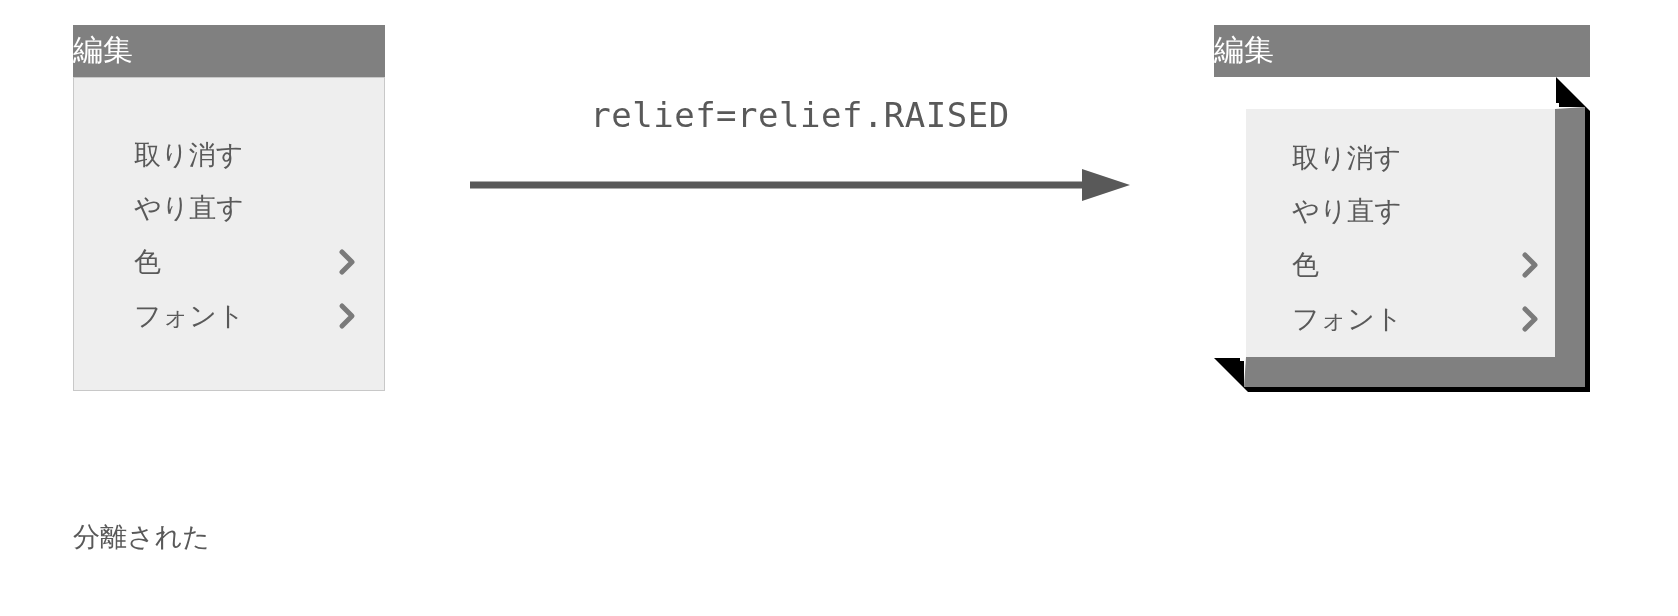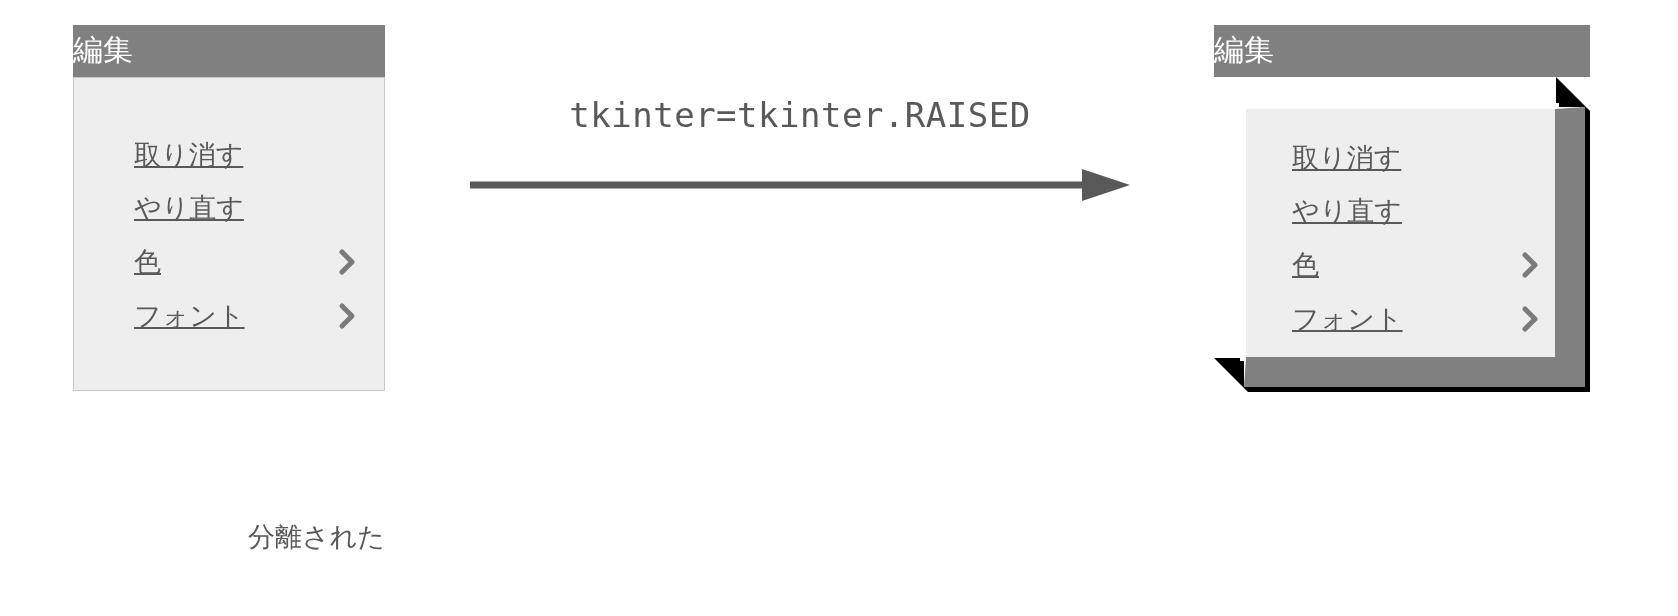--- a/index.html
+++ b/index.html
@@ -40,36 +40,35 @@
     gap: 26px;
   }
   .menu-item {
     display: flex;
     align-items: center;
     justify-content: space-between;
     color: #595959;
     font-size: 27px;
     line-height: 1;
     padding-left: 34px;
-    text-decoration: underline;
   }
   .chevron {
     display: inline-flex;
     align-items: center;
     justify-content: center;
     color: #7a7a7a;
   }
   .chevron svg { display: block; }
 
   .caption {
     position: absolute;
     left: 73px;
     top: 515px;
     width: 312px;
-    text-align: right;
+    text-align: left;
     color: #595959;
     font-size: 27px;
     line-height: 1.65;
   }
 
   
   .code-label {
     position: absolute;
     left: 480px;
     top: 95px;
@@ -206,21 +205,21 @@
         </div>
 
       </div>
     </div>
   </div>
 
   <div class="caption">
     <div>分離された</div>
   </div>
 
-  <div class="code-label">tkinter=tkinter.RAISED</div>
+  <div class="code-label">relief=relief.RAISED</div>
   <div class="arrow">
     <svg viewBox="0 0 660 40">
       <line x1="0" y1="20" x2="620" y2="20" stroke="#595959" stroke-width="7"></line>
       <polygon points="660,20 612,4 612,36" fill="#595959"></polygon>
     </svg>
   </div>
 
   <div class="win-right">
     <div class="titlebar">編集</div>
 

